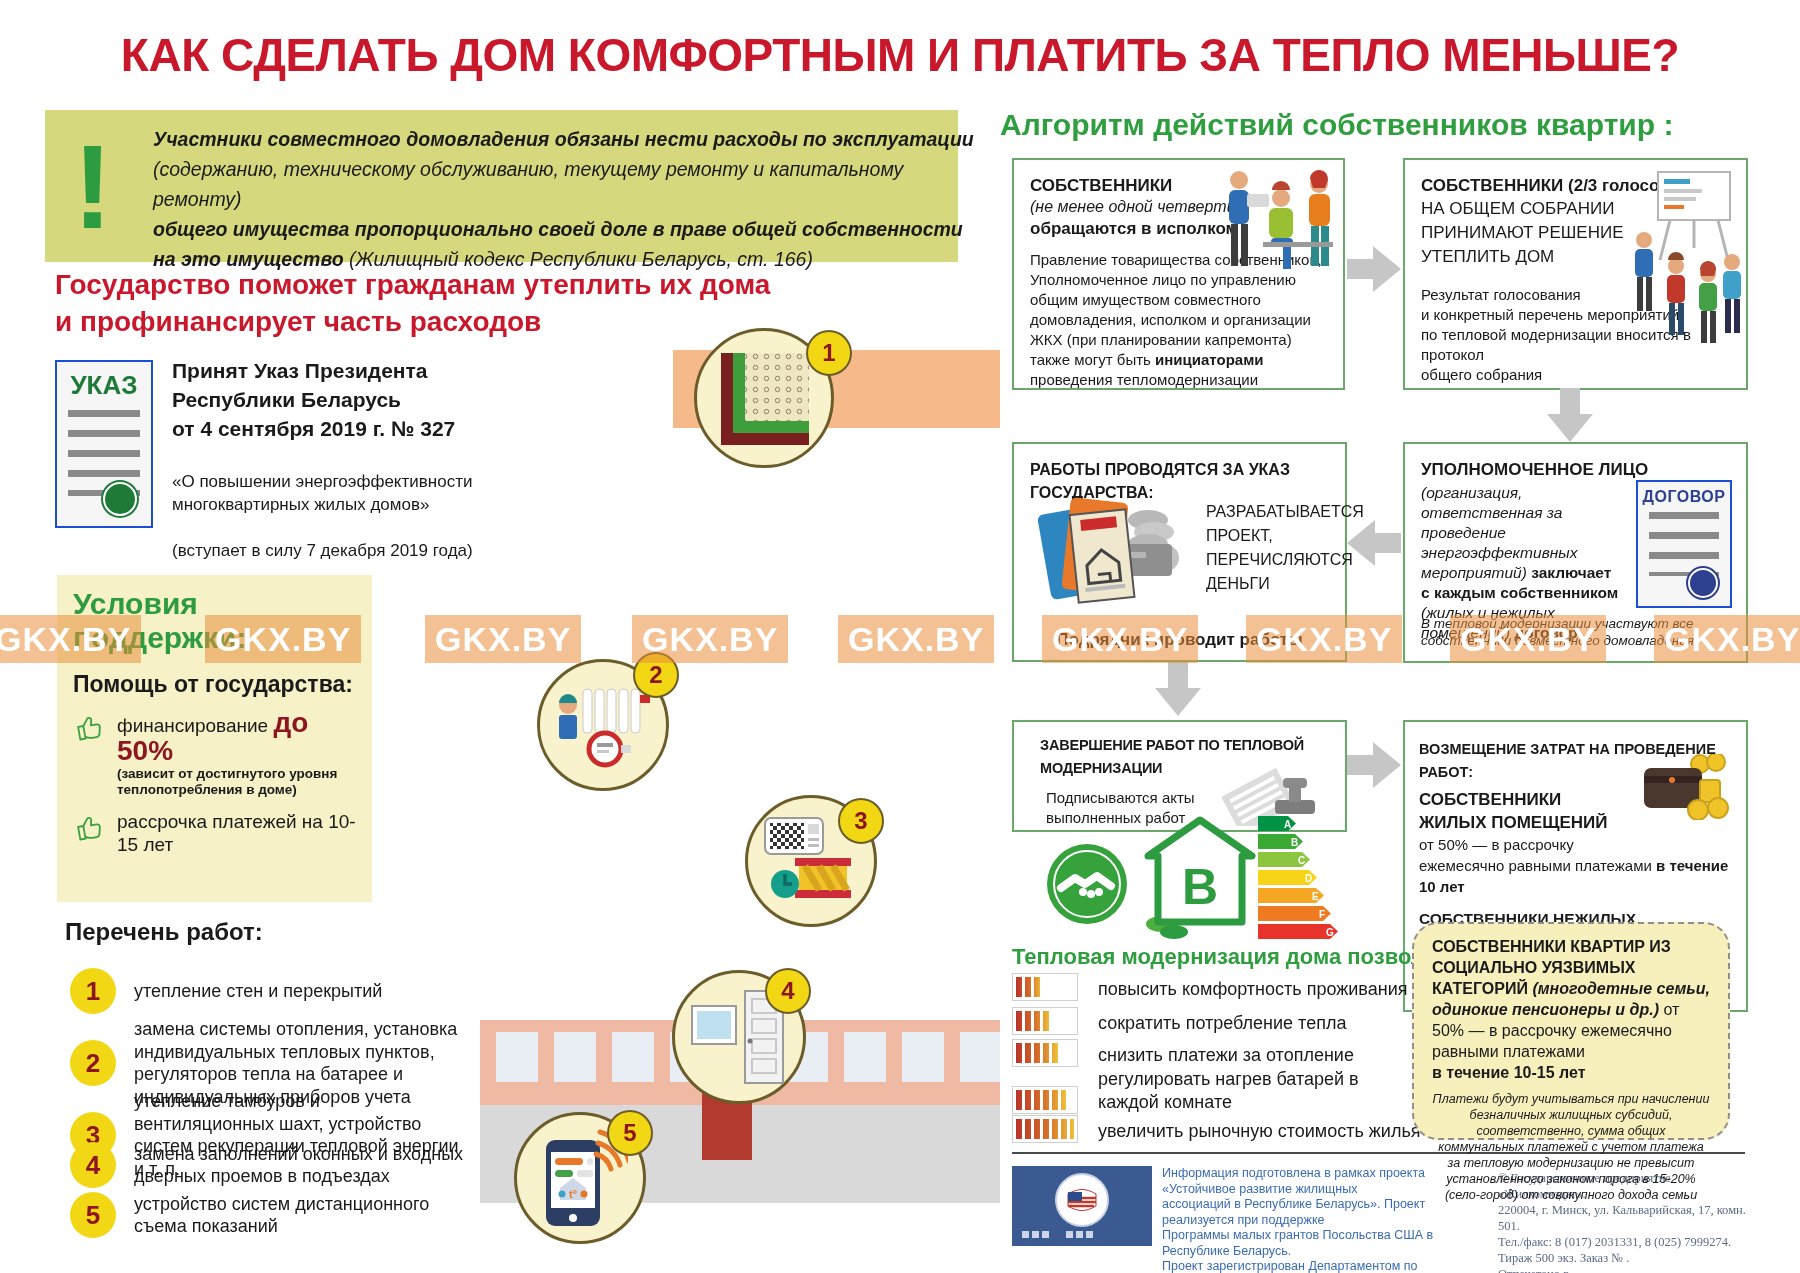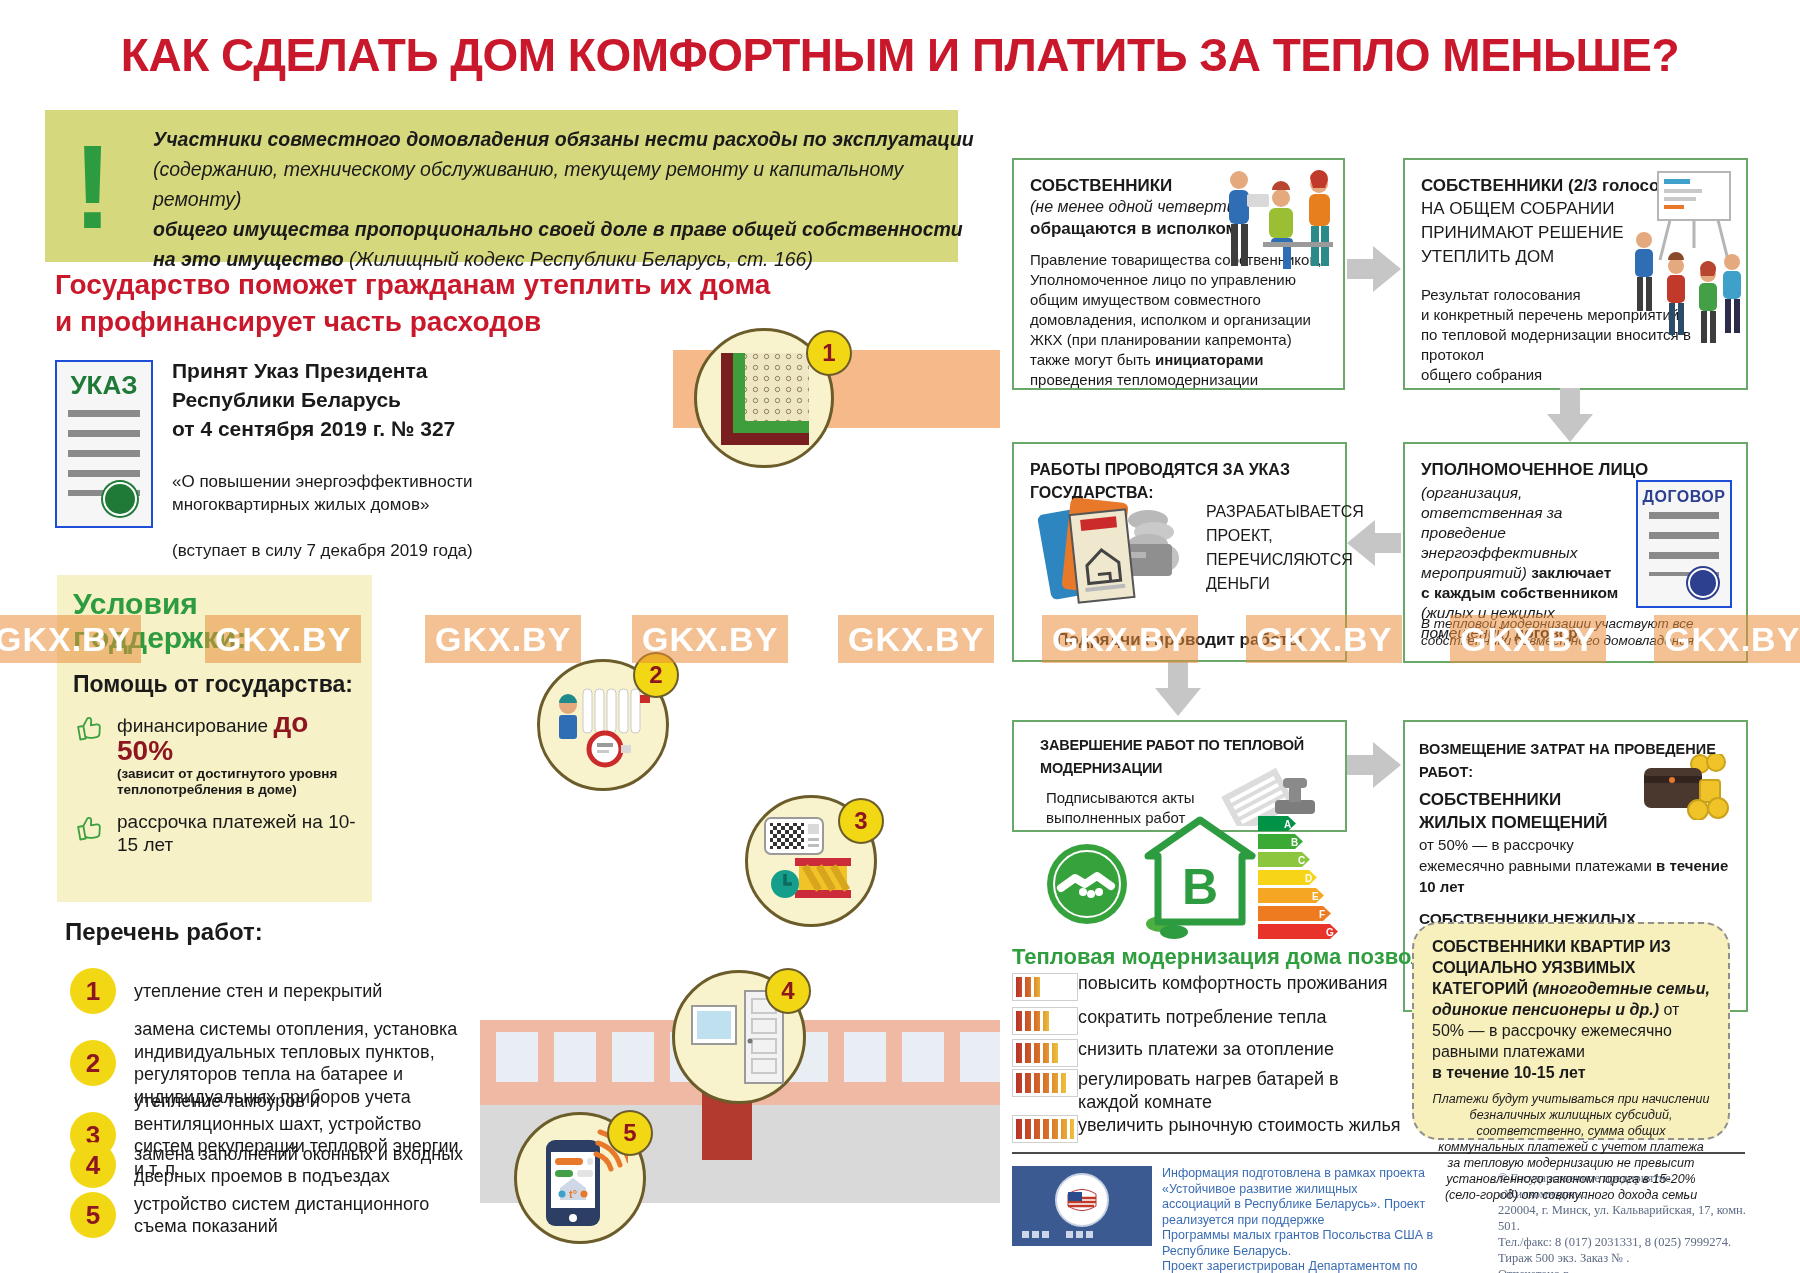--- a/index.html
+++ b/index.html
@@ -59,21 +59,21 @@
   .fb-body{font-size:15px;line-height:20px;}
   .fb-note{font-size:13.5px;font-style:italic;line-height:17px;}
   .arrow{position:absolute;z-index:2;}
 
   .dashed-box{position:absolute;background:#f7f0bd;border:2px dashed #8f8f8f;border-radius:26px;
               box-sizing:border-box;padding:12px 18px;z-index:5;}
   .v-text{font-size:16px;line-height:21px;}
   .v-note{font-size:12.5px;font-style:italic;line-height:16px;text-align:center;margin-top:8px;}
 
   .benefit-head{left:1012px;top:944px;font-size:22px;font-weight:bold;color:#2f9e3f;}
-  .benefit-item{position:absolute;display:flex;align-items:flex-start;width:420px;}
+  .benefit-item{position:absolute;display:flex;gap:20px;align-items:flex-end;width:420px;}
   .gauge{flex:none;width:64px;height:26px;border:1px solid #cfcfcf;background:#fff;position:relative;margin-top:1px;}
   .gauge i{position:absolute;left:3px;top:3px;bottom:3px;
            background-image:repeating-linear-gradient(to right,rgba(255,255,255,0) 0 6px,#fff 6px 9px),
                             linear-gradient(90deg,#b8332a,#d86f28 55%,#edc13a);}
   .g1{width:26px}.g2{width:34px}.g3{width:42px}.g4{width:50px}.g5{width:58px}
   .benefit-text{font-size:18px;line-height:23px;}
 
   .sep{left:1012px;top:1152px;width:733px;height:2px;background:#4a4a4a;}
   .logo-box{left:1012px;top:1166px;width:140px;height:80px;background:#3b5a92;}
   .soc{position:absolute;bottom:8px;left:10px;display:flex;gap:3px;}
@@ -259,20 +259,21 @@
       <circle cx="30" cy="66" r="3.5" fill="#3fa0c9"></circle>
         <circle cx="52" cy="66" r="3.5" fill="#e8792b"></circle>
       <circle cx="41" cy="90" r="4" fill="#fff"></circle>
       <path d="M64 26a22 22 0 0 1 15 15" stroke="#e8792b" stroke-width="5" fill="none" stroke-linecap="round"></path>
       <path d="M66 15a32 32 0 0 1 22 22" stroke="#e8792b" stroke-width="5" fill="none" stroke-linecap="round"></path>
       <path d="M68 4a42 42 0 0 1 29 29" stroke="#e8792b" stroke-width="5" fill="none" stroke-linecap="round"></path>
     </svg>
   </div>
   <div class="badge" style="left:607px;top:1110px;">5</div>
 
+  <div class="abs algo-head">Алгоритм действий собственников квартир :</div>
 
   <div class="flow-box" style="left:1012px;top:158px;width:333px;height:232px;">
     <svg style="position:absolute;right:6px;top:8px;" width="118" height="112" viewBox="0 0 118 112">
       <circle cx="20" cy="12" r="9" fill="#e5a97e"></circle>
         <rect x="10" y="22" width="20" height="34" rx="6" fill="#2f6db5"></rect>
       <rect x="12" y="56" width="7" height="42" fill="#3d3d3d"></rect>
         <rect x="22" y="56" width="7" height="42" fill="#3d3d3d"></rect>
       <rect x="28" y="26" width="22" height="13" rx="2" fill="#d9d9d9"></rect>
       <circle cx="62" cy="30" r="9" fill="#e5a97e"></circle>
         <path d="M53 22a9 9 0 0 1 18 0z" fill="#b8452f"></path>

